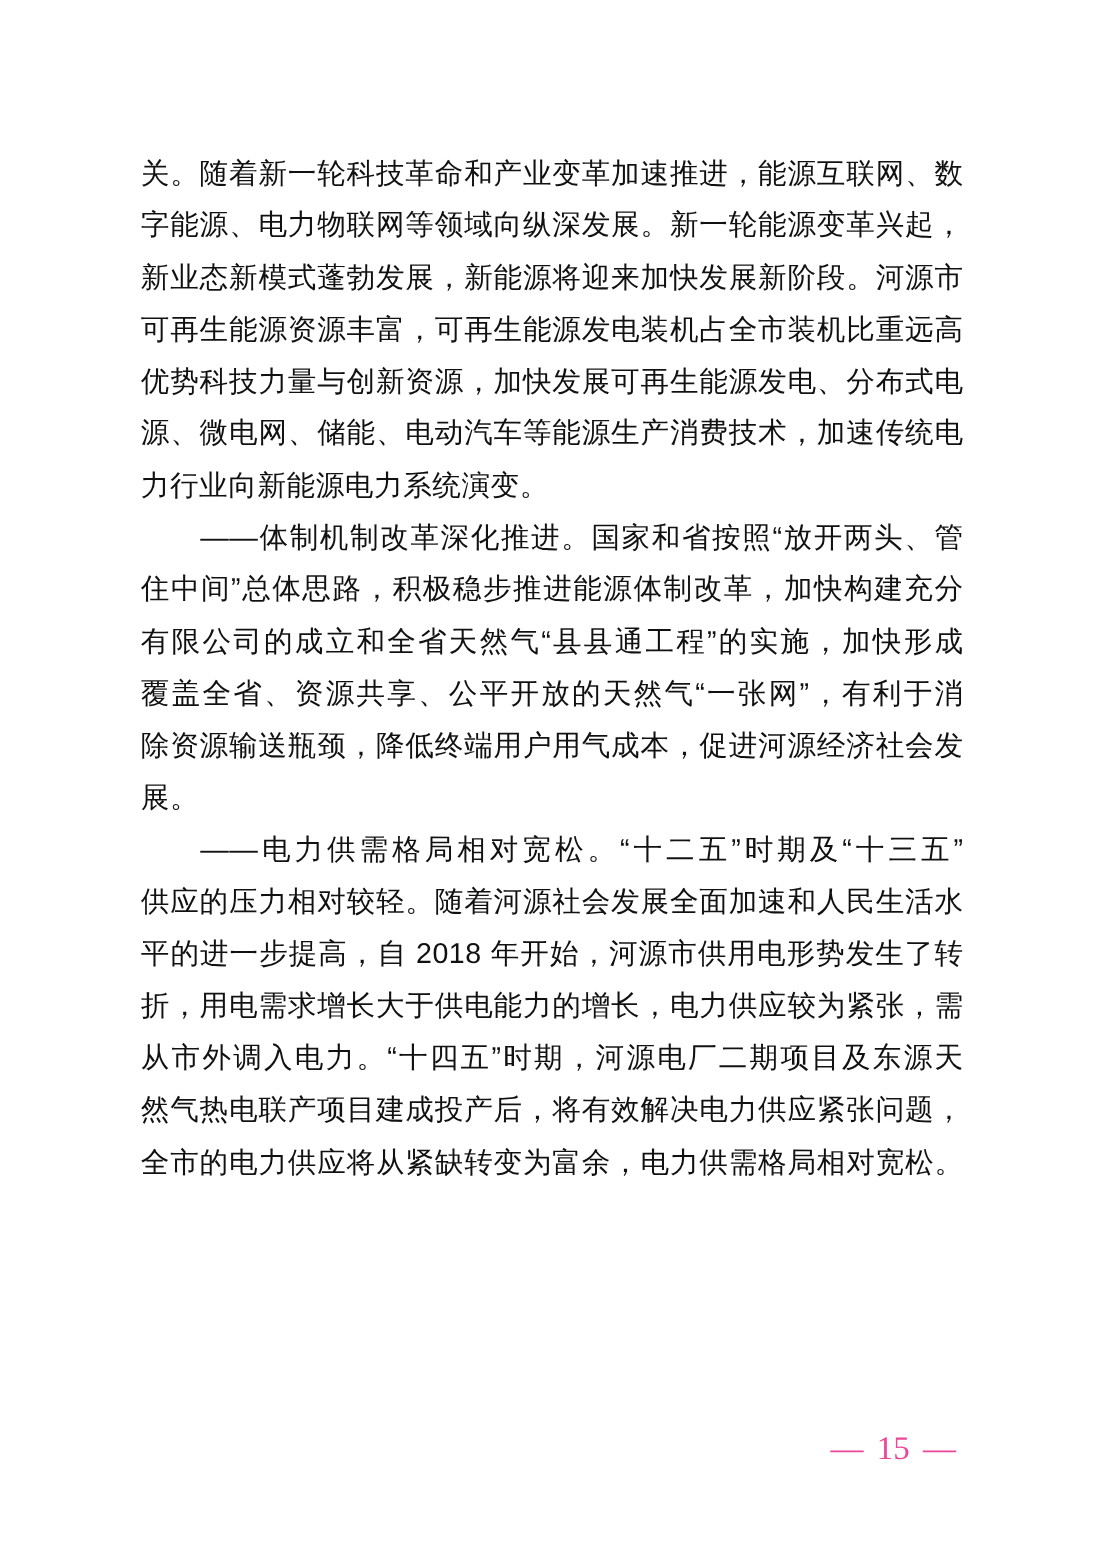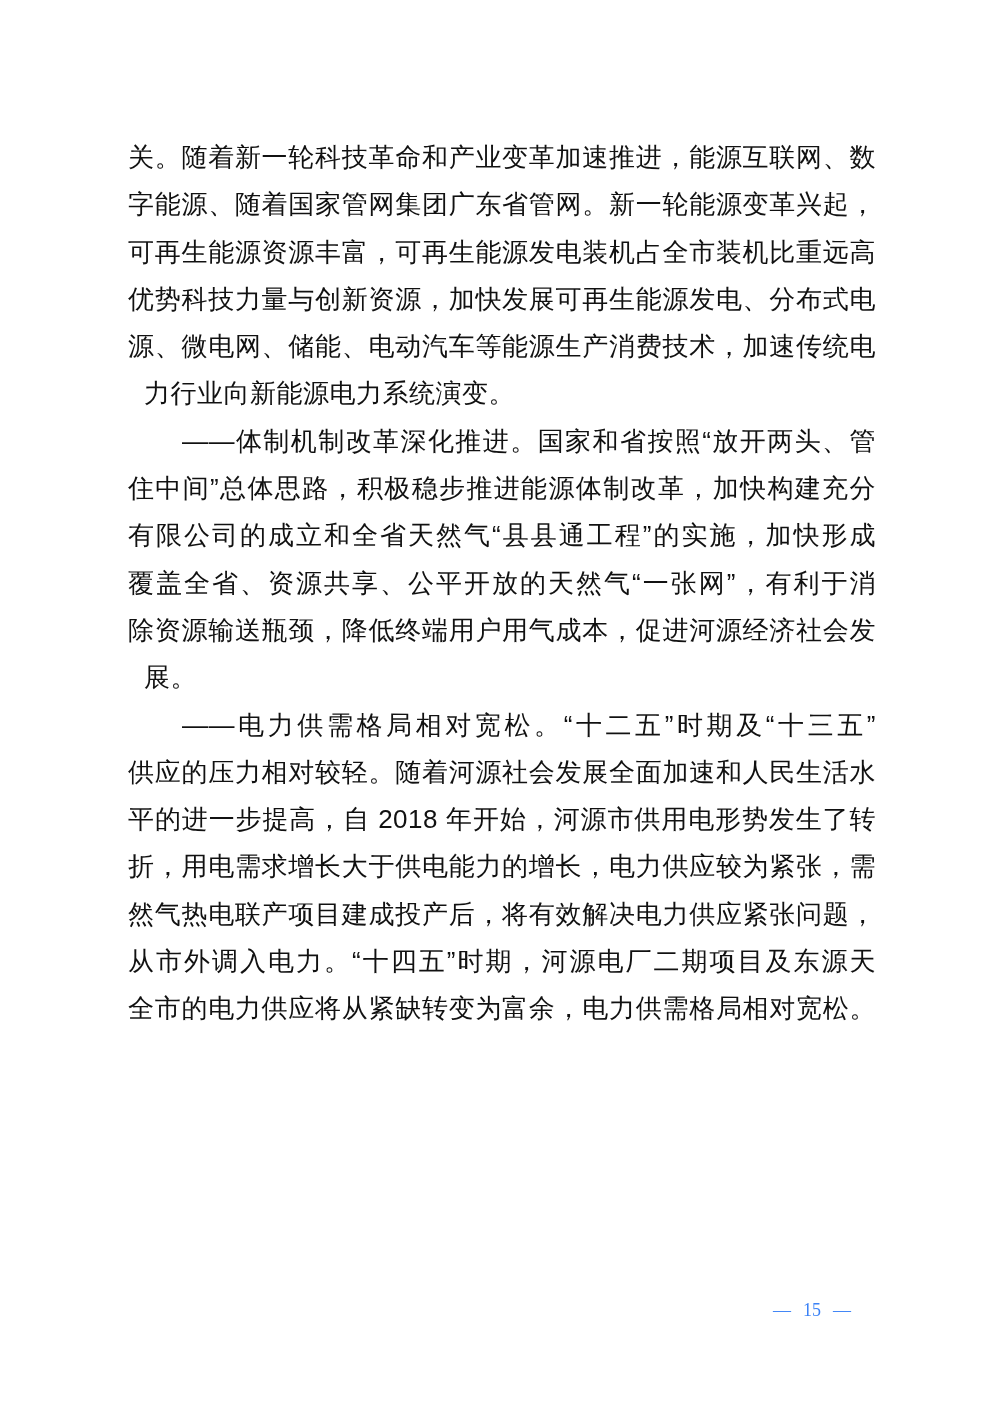--- a/index.html
+++ b/index.html
@@ -26,67 +26,67 @@
     letter-spacing: 0.5px;
   }
   .line {
     text-align: justify;
     text-align-last: justify;
     height: 47.3px;
     overflow: hidden;
   }
   .line.para-end {
     text-align-last: left;
-    margin-left: 16px;
   }
   .line.indent {
     padding-left: 54px;
   }
   .seg { font-weight: 400; }
   .seg.bold { font-weight: 400; }
   .footer {
     position: absolute;
     top: 1300px;
     left: 702px;
     width: 220px;
     text-align: center;
     font-family: "Liberation Serif", serif;
-    font-size: 18px;
-    color: #3b82f6;
+    font-size: 30px;
+    color: #ec4899;
     white-space: nowrap;
   }
   .footer .dash {
     display: inline-block;
     margin: 0 12px;
   }
   .footer .num {
     display: inline-block;
   }
 </style>
 </head>
 <body>
 
 <div class="page">
   <div class="text-block" id="text-block">
       <div class="line"><span class="seg">关。随着新一轮科技革命和产业变革加速推进，能源互联网、数</span></div>
-      <div class="line"><span class="seg">字能源、随着国家管网集团广东省管网。新一轮能源变革兴起，</span></div>
+      <div class="line"><span class="seg">字能源、电力物联网等领域向纵深发展。新一轮能源变革兴起，</span></div>
+      <div class="line"><span class="seg">新业态新模式蓬勃发展，新能源将迎来加快发展新阶段。河源市</span></div>
       <div class="line"><span class="seg">可再生能源资源丰富，可再生能源发电装机占全市装机比重远高</span></div>
       <div class="line"><span class="seg">优势科技力量与创新资源，加快发展可再生能源发电、分布式电</span></div>
       <div class="line"><span class="seg">源、微电网、储能、电动汽车等能源生产消费技术，加速传统电</span></div>
       <div class="line para-end"><span class="seg">力行业向新能源电力系统演变。</span></div>
       <div class="line indent"><span class="seg">——体制机制改革深化推进。国家和省按照“放开两头、管</span></div>
       <div class="line"><span class="seg">住中间”总体思路，积极稳步推进能源体制改革，加快构建充分</span></div>
       <div class="line"><span class="seg">有限公司的成立和全省天然气“县县通工程”的实施，加快形成</span></div>
       <div class="line"><span class="seg">覆盖全省、资源共享、公平开放的天然气“一张网”，有利于消</span></div>
       <div class="line"><span class="seg">除资源输送瓶颈，降低终端用户用气成本，促进河源经济社会发</span></div>
       <div class="line para-end"><span class="seg">展。</span></div>
       <div class="line indent"><span class="seg">——电力供需格局相对宽松。“</span><span class="seg bold">十二五</span><span class="seg">”时期及“</span><span class="seg bold">十三五</span><span class="seg">”</span></div>
       <div class="line"><span class="seg">供应的压力相对较轻。随着河源社会发展全面加速和人民生活水</span></div>
       <div class="line"><span class="seg">平的进一步提高，自 2018 年开始，河源市供用电形势发生了转</span></div>
       <div class="line"><span class="seg">折，用电需求增长大于供电能力的增长，电力供应较为紧张，需</span></div>
+      <div class="line"><span class="seg">从市外调入电力。“</span><span class="seg bold">十四五</span><span class="seg">”时期，河源电厂二期项目及东源天</span></div>
       <div class="line"><span class="seg">然气热电联产项目建成投产后，将有效解决电力供应紧张问题，</span></div>
-      <div class="line"><span class="seg">从市外调入电力。“</span><span class="seg bold">十四五</span><span class="seg">”时期，河源电厂二期项目及东源天</span></div>
       <div class="line"><span class="seg">全市的电力供应将从紧缺转变为富余，电力供需格局相对宽松。</span></div>
     </div>
   <div class="footer">
     <span class="dash">—</span><span class="num">15</span><span class="dash">—</span>
   </div>
 </div>
 
 </body></html>

